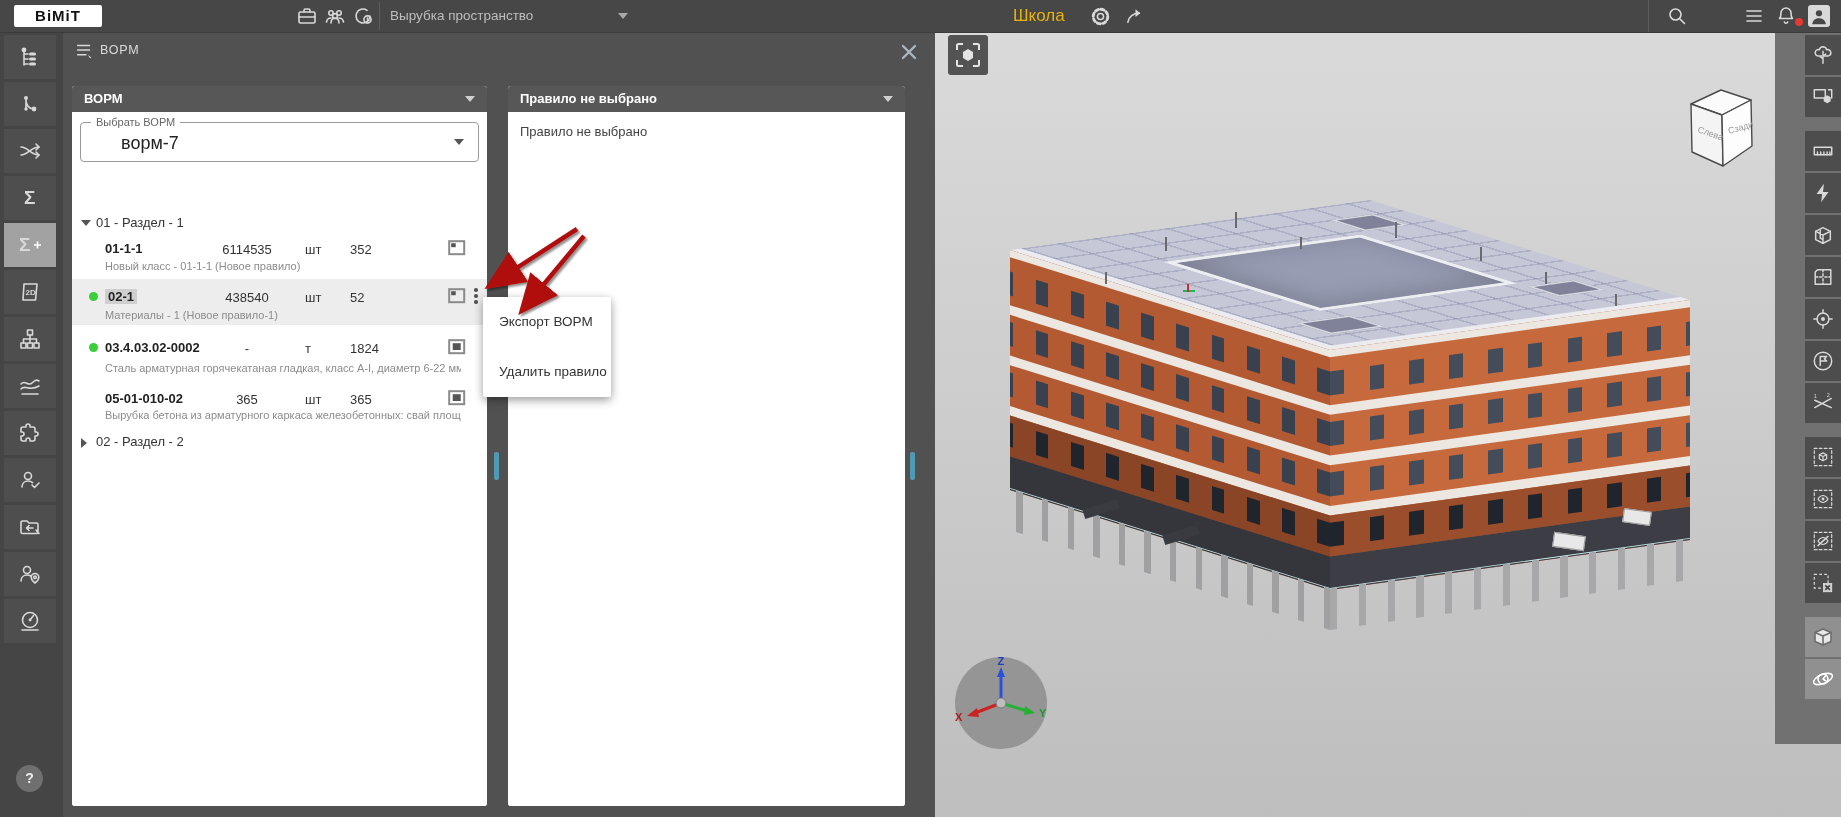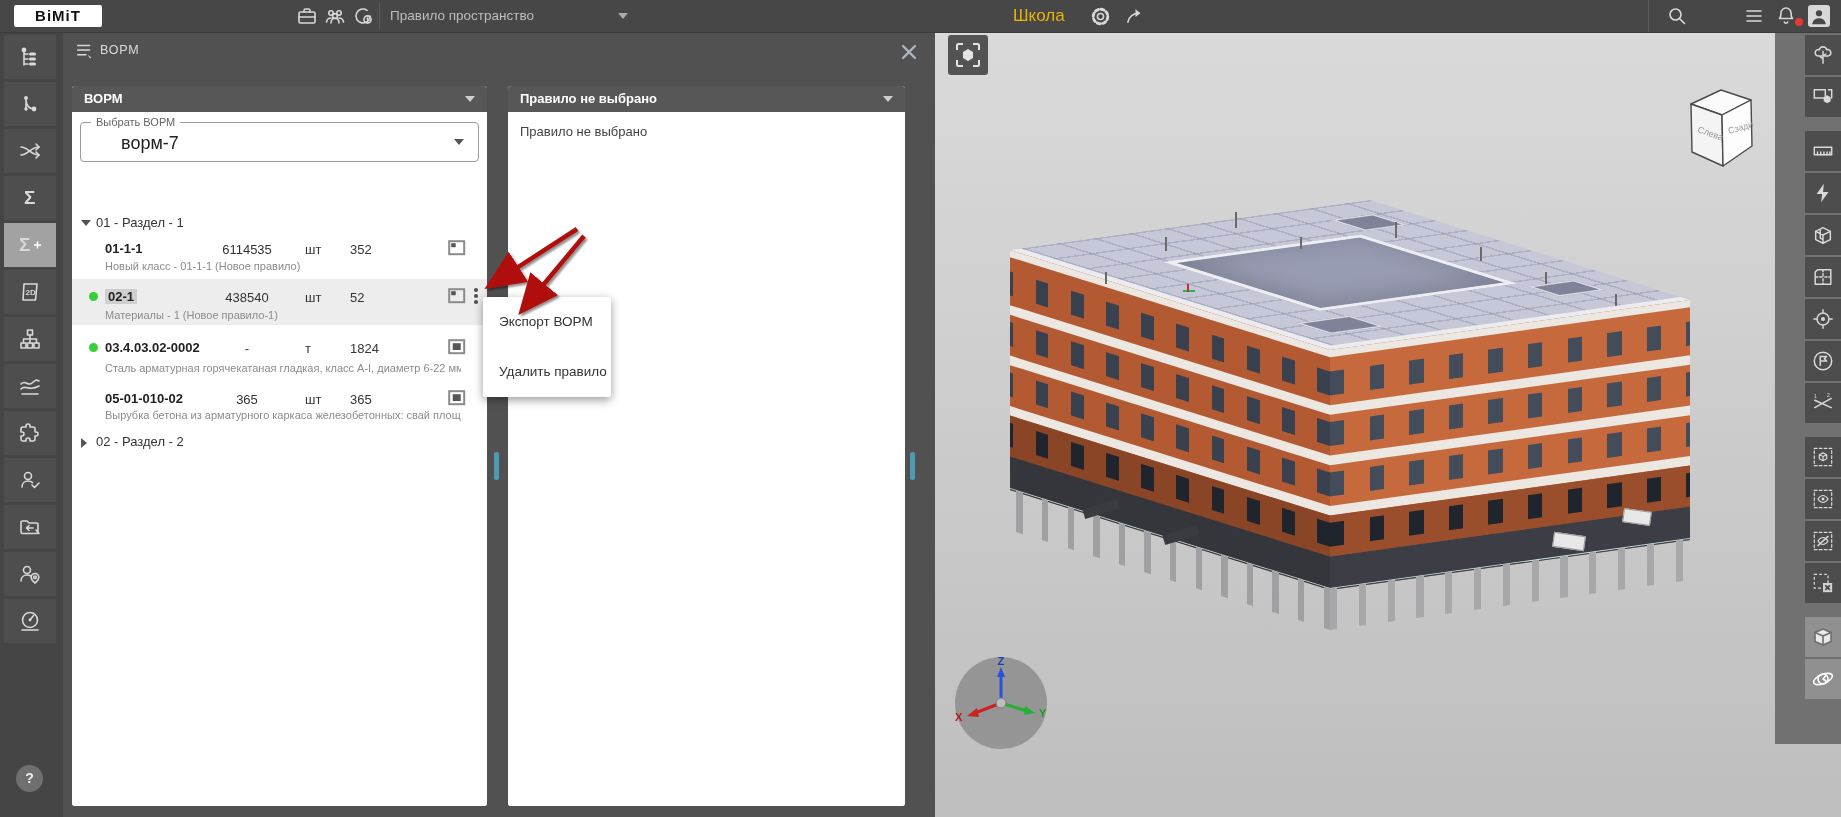--- a/index.html
+++ b/index.html
@@ -129,21 +129,21 @@
         </svg>
     </div>
     <div class="tb-ico" style="left:351px">
       <svg class="ico" width="24" height="24" viewBox="0 0 24 24">
           <path d="M19 12a7 7 0 1 1-3-5.7"></path>
           <circle cx="16.5" cy="15.5" r="3.6"></circle>
           <path d="M16.5 14v1.7l1.2.8"></path>
         </svg>
     </div>
     <div id="tb-div1"></div>
-    <div id="workspace-label">Правило пространство</div>
+    <div id="workspace-label">Вырубка пространство</div>
     <div id="ws-caret"></div>
 
     <div id="proj-title">Школа</div>
     <div class="tb-ico" style="left:1089px;top:5px">
       <svg class="ico" width="23" height="23" viewBox="0 0 24 24">
           <circle cx="12" cy="12" r="3.2"></circle>
           <circle cx="12" cy="12" r="7.6" stroke-width="3" stroke-dasharray="3.2 2.8"></circle>
         </svg>
     </div>
     <div class="tb-ico" style="left:1124px;top:5px">

